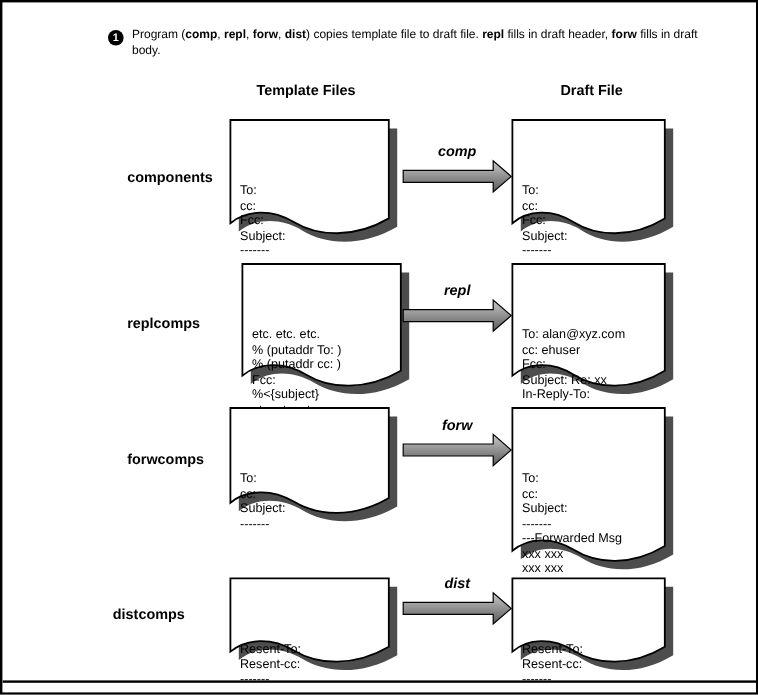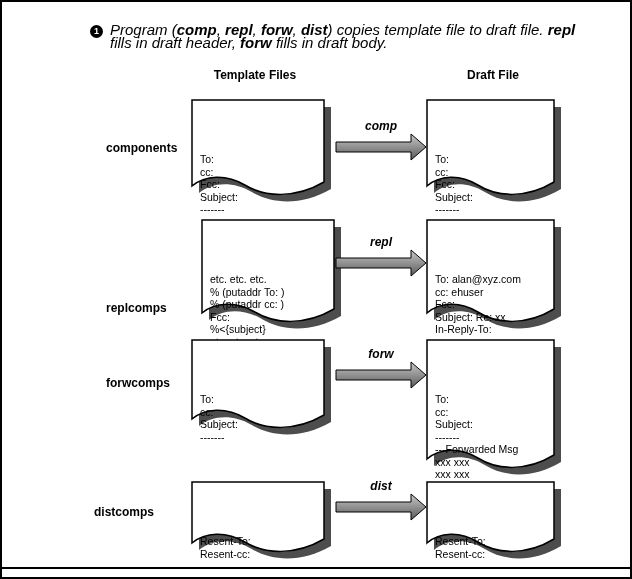--- a/index.html
+++ b/index.html
@@ -23,22 +23,21 @@
     background: #000; color: #fff;
     border-radius: 50%;
     font-size: 9px; font-weight: bold;
     text-align: center; line-height: 13px;
     font-style: normal;
   }
   .note {
     position: absolute;
     left: 108px; top: 21px;
     width: 472px;
-    font-size: 15px;
-    font-style: italic;
+    font-size: 10px;
     line-height: 13px;
   }
   .note b { font-weight: bold; }
 
   
   .col-header {
     position: absolute;
     top: 66px;
     font-size: 12px;
     font-weight: bold;
@@ -123,21 +122,21 @@
         <path d="M0 0 L127 0 L127 82 C 99.06 99, 69.85000000000001 97, 50.800000000000004 85 C 33.02 74, 12.700000000000001 75, 0 86 Z" transform="translate(7,7)" fill="#4d4d4d"></path>
         <path d="M0 0 L127 0 L127 82 C 99.06 99, 69.85000000000001 97, 50.800000000000004 85 C 33.02 74, 12.700000000000001 75, 0 86 Z" fill="#ffffff" stroke="#000000" stroke-width="1.5"></path>
       </svg>
     <div class="doc-text">To:
 cc:
 Fcc:
 Subject:
 -------</div>
   </div>
 
-  <div class="row-label" style="left:104px; top:260px;margin-top:39px;">replcomps</div>
+  <div class="row-label" style="left:104px; top:260px;">replcomps</div>
   <div class="doc" style="left:200px; top:218px; width:117px; height:108px;">
       <svg width="139" height="108" xmlns="http://www.w3.org/2000/svg">
         <path d="M0 0 L132 0 L132 89 C 102.96000000000001 106, 72.60000000000001 104, 52.800000000000004 92 C 34.32 81, 13.200000000000001 82, 0 93 Z" transform="translate(7,7)" fill="#4d4d4d"></path>
         <path d="M0 0 L132 0 L132 89 C 102.96000000000001 106, 72.60000000000001 104, 52.800000000000004 92 C 34.32 81, 13.200000000000001 82, 0 93 Z" fill="#ffffff" stroke="#000000" stroke-width="1.5"></path>
       </svg>
     <div class="doc-text">etc. etc. etc.
 % (putaddr To: )
 % (putaddr cc: )
 Fcc:
 %&lt;{subject}

